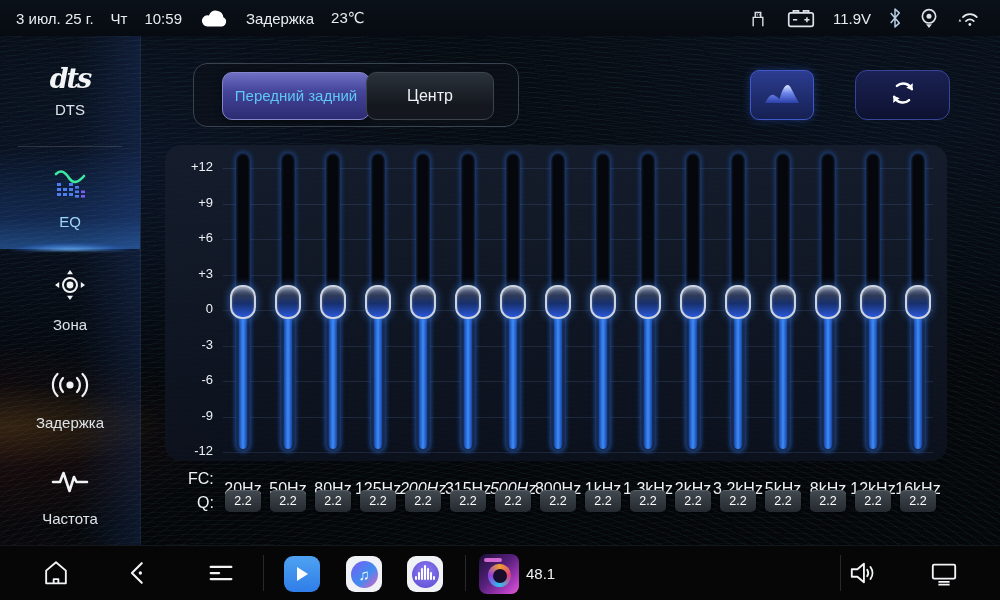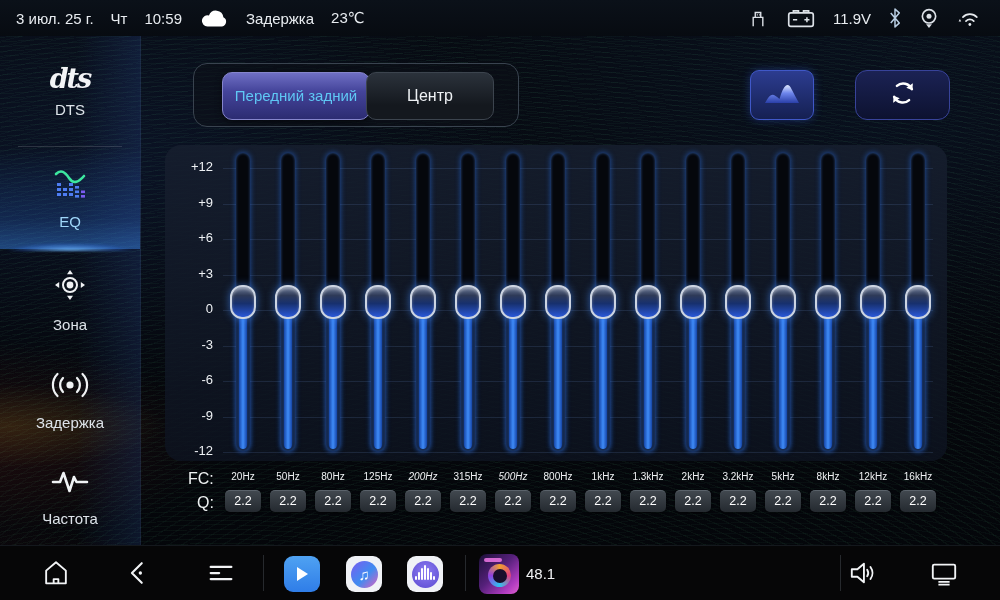--- a/index.html
+++ b/index.html
@@ -63,21 +63,21 @@
   .fill{position:absolute;left:9px;width:8px;border-radius:4px;
     background:linear-gradient(90deg,#1646a8,#3f8cf8 50%,#1646a8);
     box-shadow:0 0 6px rgba(60,130,255,.75);}
   .thumb{position:absolute;left:0;width:26px;height:34px;border-radius:12px;border:2px solid #ccd4e2;
     box-sizing:border-box;box-shadow:0 0 8px rgba(70,140,255,.6), inset 0 2px 3px rgba(255,255,255,.35);
     background:linear-gradient(180deg,#707e9a 0%,#2e3a58 28%,#17306e 55%,#2a58d8 100%);}
   .fcq-label{position:absolute;font-size:16px;color:#eef1f2;}
   .freq-row,.q-row{position:absolute;left:165px;width:782px;}
   .freq-row{top:467px;height:18px;}
   .q-row{top:490px;height:22px;}
-  .freq-label{position:absolute;top:4px;width:60px;text-align:center;font-size:10px;color:#f0f2f4;}
+  .freq-label{position:absolute;top:13px;width:60px;text-align:center;font-size:16px;color:#f0f2f4;}
   .q-btn{position:absolute;top:0;width:36px;height:21px;border-radius:5px;text-align:center;line-height:21px;
     font-size:12.5px;color:#fff;background:linear-gradient(180deg,#41484f 0%,#24292f 100%);
     border-top:1px solid #5a626a;box-shadow:0 1px 3px rgba(0,0,0,.6);}
   
   .bottombar{position:absolute;left:0;top:545px;width:1000px;height:55px;background:#060607;
     border-top:1px solid #14181d;}
   .bb{position:absolute;display:flex;align-items:center;justify-content:center;}
   .bb-div{position:absolute;top:9px;width:1px;height:36px;background:#26292d;}
   .app{border-radius:9px;display:flex;align-items:center;justify-content:center;}
   .app.play{width:36px;height:36px;background:linear-gradient(180deg,#4fa2f2,#2f7de8);}

